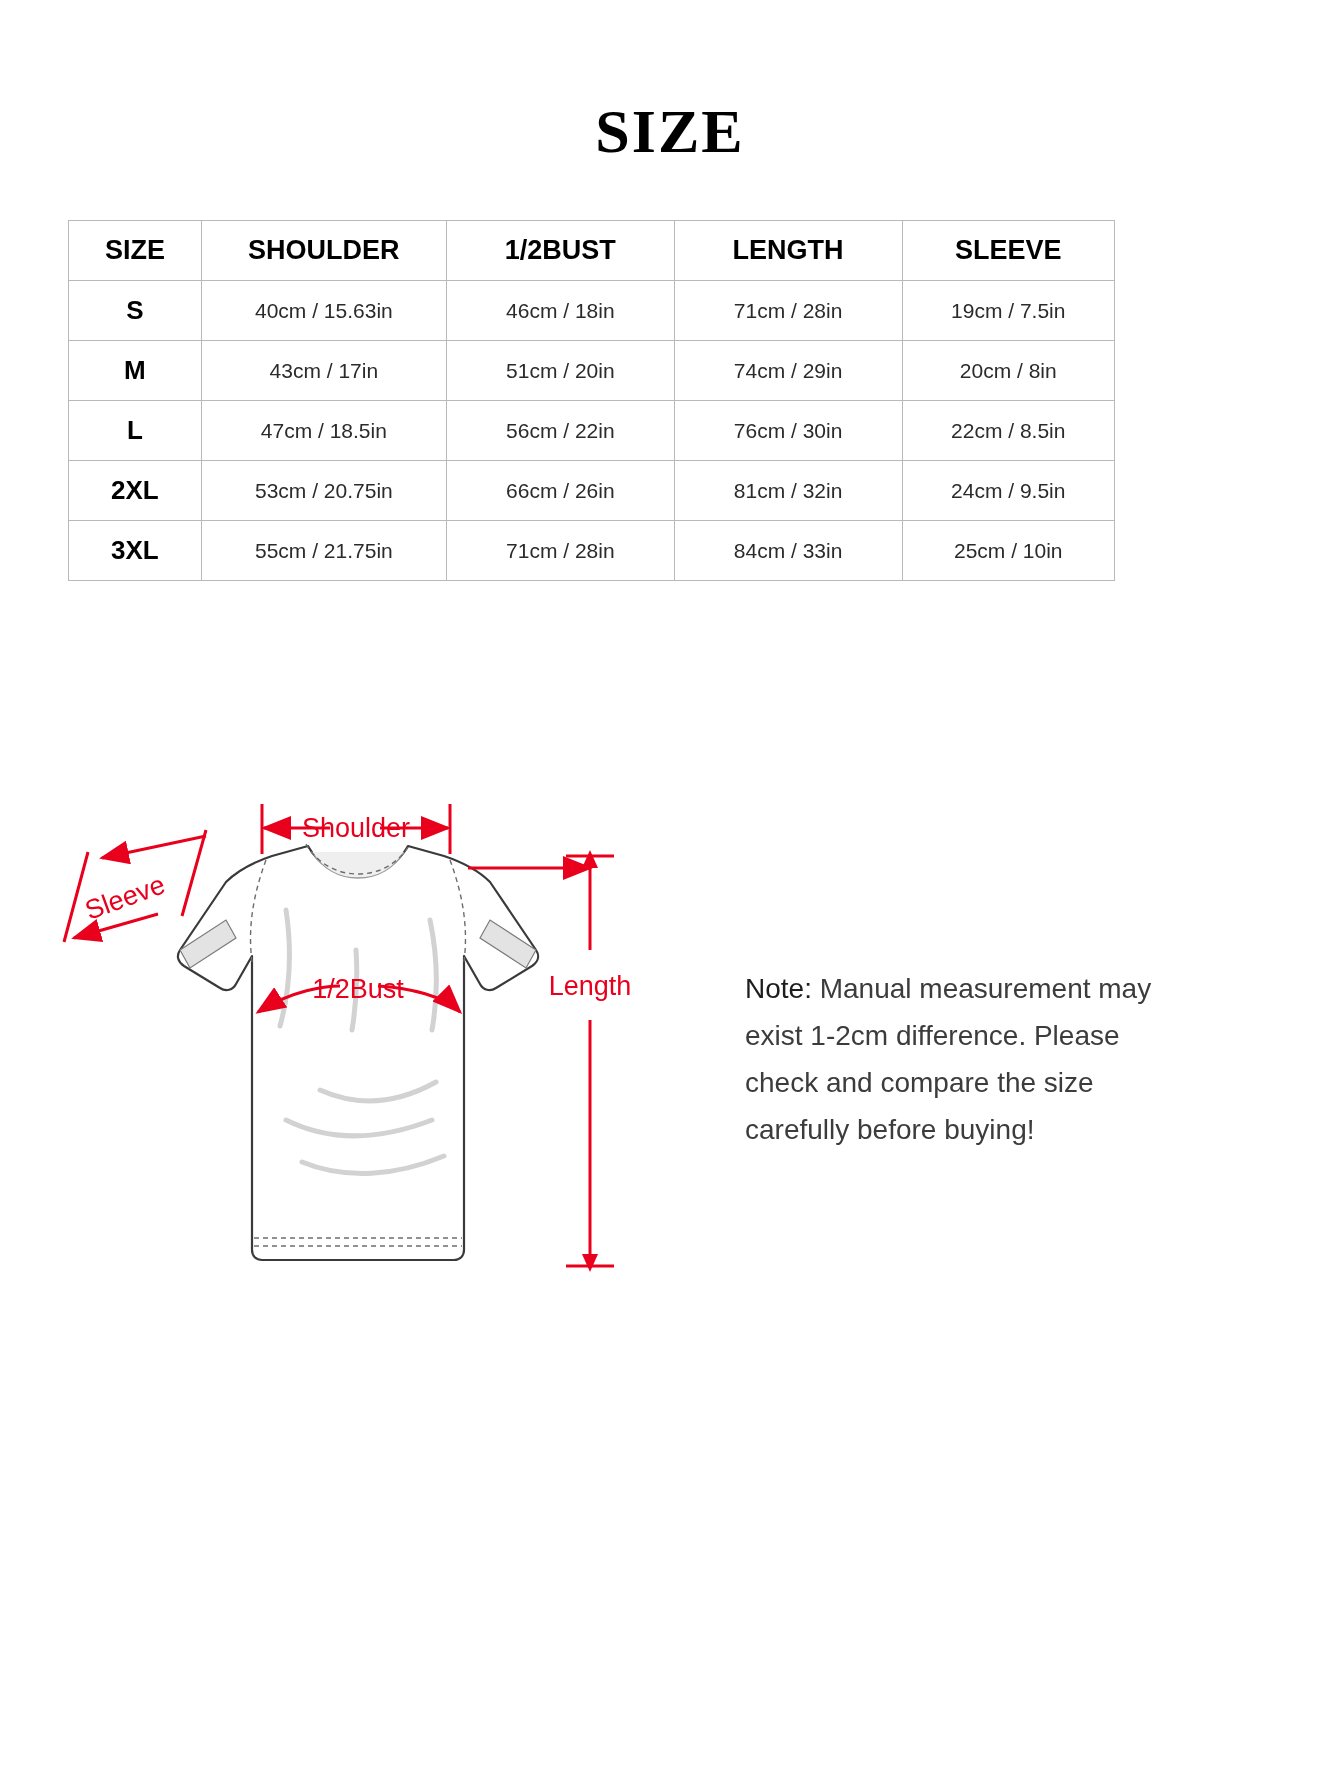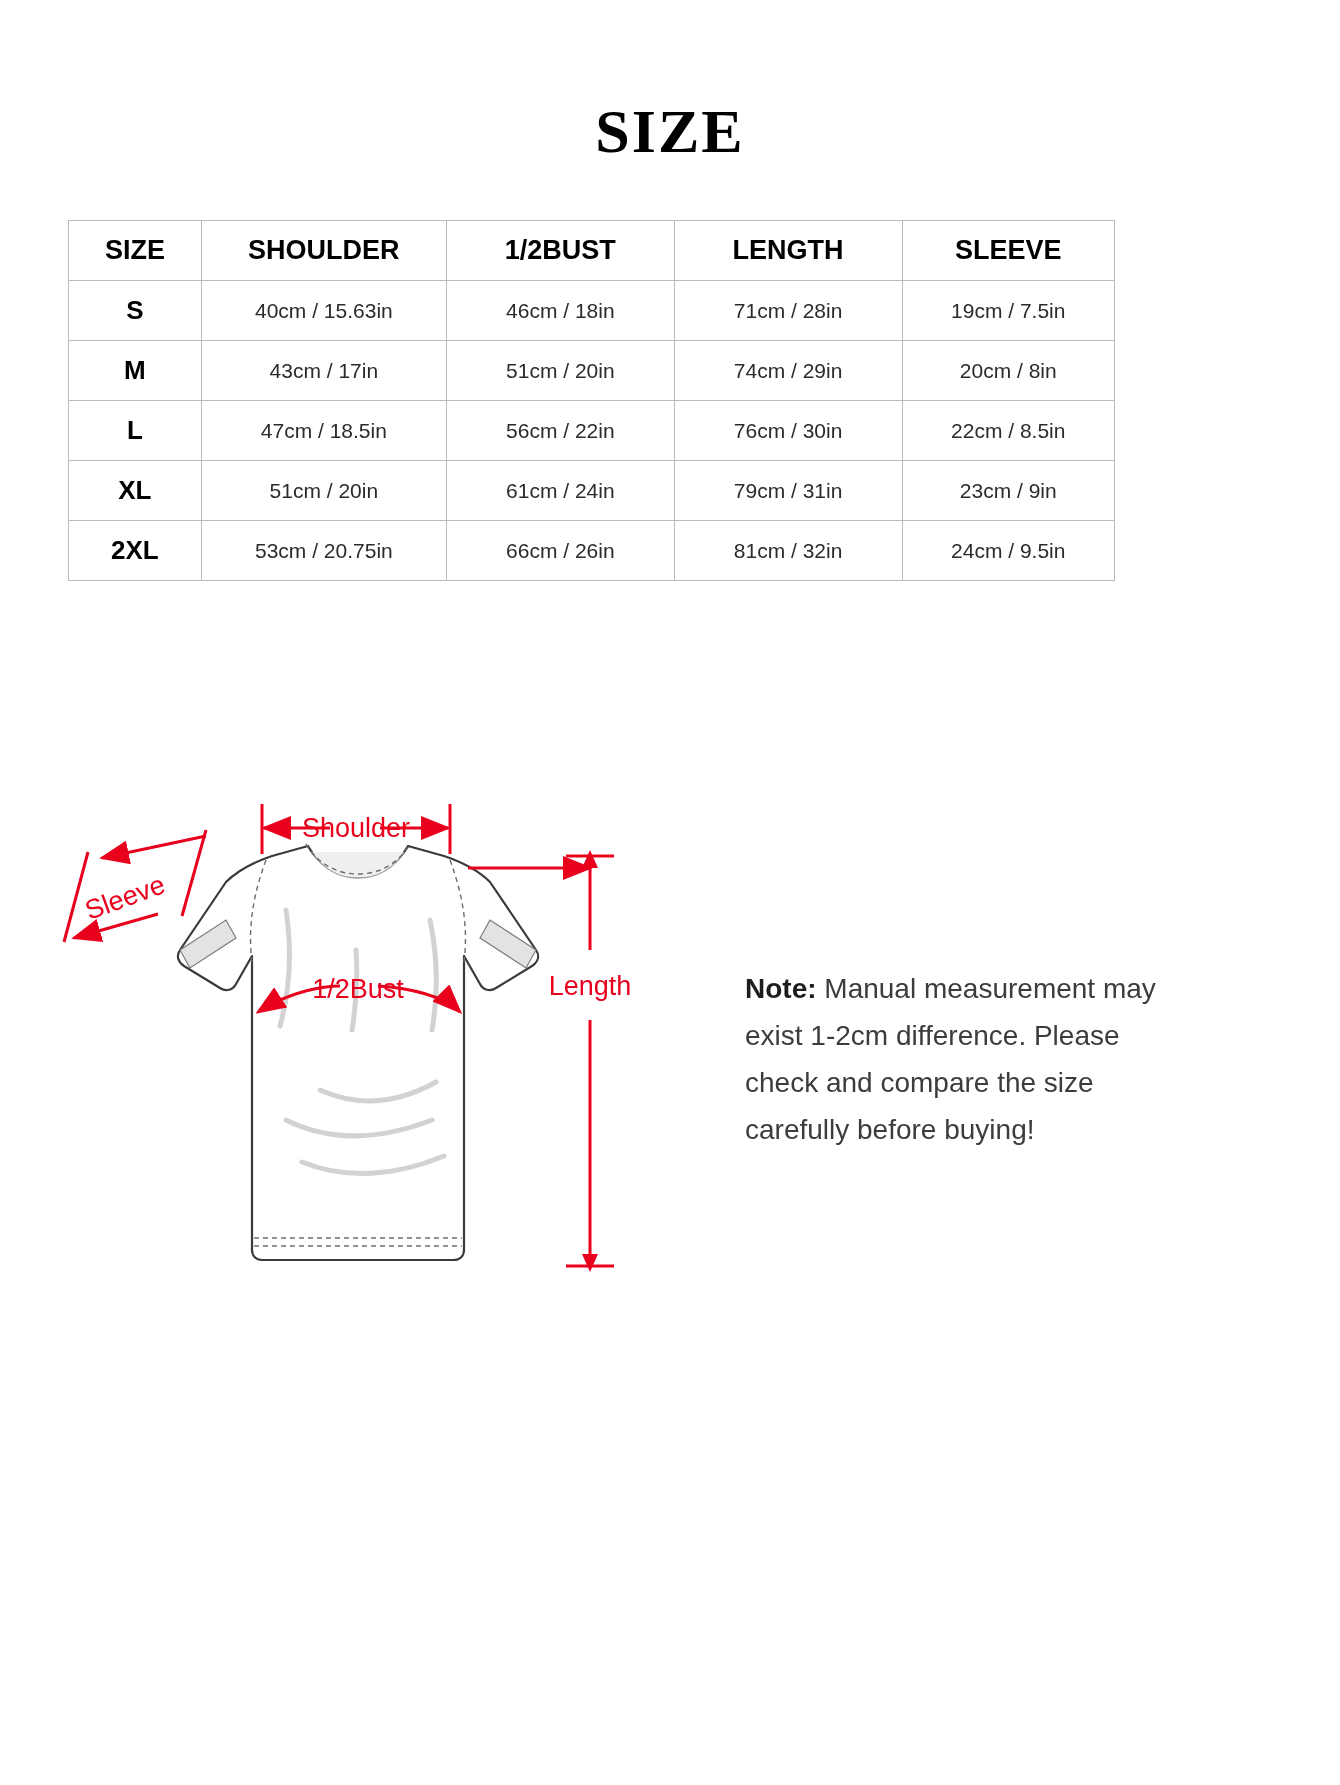--- a/index.html
+++ b/index.html
@@ -84,21 +84,21 @@
   .note {
     position: absolute;
     top: 965px;
     left: 745px;
     width: 440px;
     font-size: 28px;
     line-height: 1.68;
     color: #3c3c3c;
   }
   .note b {
-    font-weight: 700;
+    font-weight: 400;
     color: #1d1d1d;
   }
 </style>
 </head>
 <body>
 
 <div class="title">SIZE</div>
 
 <div class="table-wrap">
   <table class="size-table">
@@ -134,32 +134,32 @@
         <td>20cm / 8in</td>
       </tr>
       <tr>
         <td class="size-col">L</td>
         <td>47cm / 18.5in</td>
         <td>56cm / 22in</td>
         <td>76cm / 30in</td>
         <td>22cm / 8.5in</td>
       </tr>
       <tr>
-        <td class="size-col">XL</td>
-        <td>51cm / 20in</td>
-        <td>61cm / 24in</td>
-        <td>79cm / 31in</td>
-        <td>23cm / 9in</td>
-      </tr>
-      <tr>
         <td class="size-col">2XL</td>
         <td>53cm / 20.75in</td>
         <td>66cm / 26in</td>
         <td>81cm / 32in</td>
         <td>24cm / 9.5in</td>
+      </tr>
+      <tr>
+        <td class="size-col">3XL</td>
+        <td>55cm / 21.75in</td>
+        <td>71cm / 28in</td>
+        <td>84cm / 33in</td>
+        <td>25cm / 10in</td>
       </tr>
     </tbody>
   </table>
 </div>
 
 <div class="diagram">
   <svg width="640" height="580" viewBox="0 0 640 580" xmlns="http://www.w3.org/2000/svg">
     <defs>
       <marker id="arrH" markerWidth="10" markerHeight="8" refX="9" refY="4" orient="auto">
         <path d="M0,0 L10,4 L0,8 Z" fill="#e8001c"></path>

